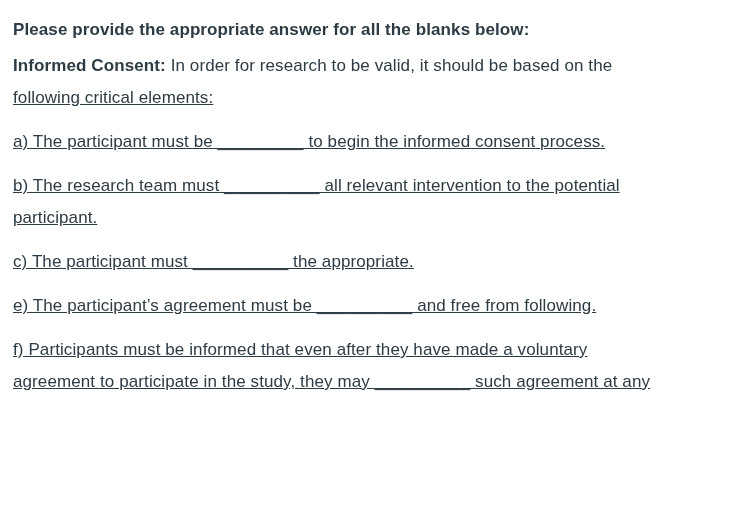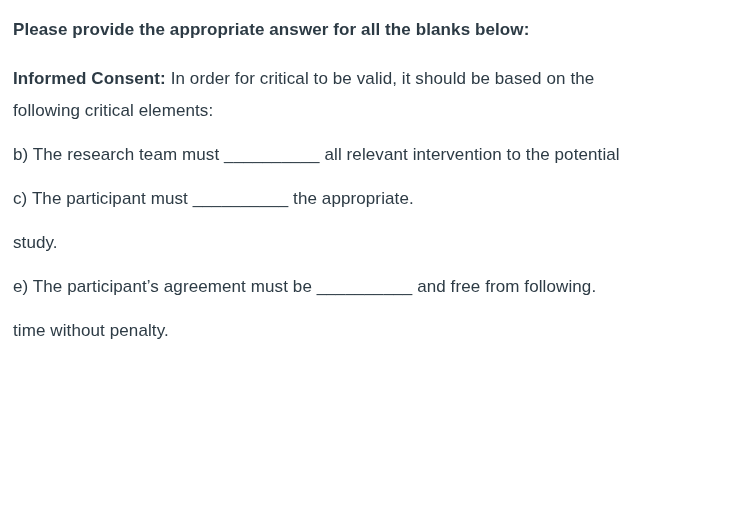--- a/index.html
+++ b/index.html
@@ -17,52 +17,57 @@
   .doc {
     padding: 14px 13px 0 13px;
     font-size: 17px;
     line-height: 32px;
     letter-spacing: 0.1px;
   }
   .para {
     margin: 0 0 12px 0;
   }
   .para.intro {
-    margin-bottom: 17px;
+    margin-bottom: 4px;
   }
   .bold {
     font-weight: 700;
   }
   .line {
     display: block;
+    text-decoration: underline;
   }
 </style>
 </head>
 <body>
 
 <div class="doc">
 
   <p class="para intro bold">Please provide the appropriate answer for all the blanks below:</p>
 
-  <p class="para"><span class="bold">Informed Consent:</span><span> In order for critical to be valid, it should be based on the</span><span class="line">following critical elements:</span></p>
+  <p class="para"><span class="bold">Informed Consent:</span><span> In order for research to be valid, it should be based on the</span><span class="line">following critical elements:</span></p>
 
+  <p class="para">
+      <span class="line">a) The participant must be _________ to begin the informed consent process.</span>
+    </p>
 
   <p class="para">
       <span class="line">b) The research team must __________ all relevant intervention to the potential</span>
+      <span class="line">participant.</span>
     </p>
 
   <p class="para">
       <span class="line">c) The participant must __________ the appropriate.</span>
     </p>
 
   <p class="para">
-      <span class="line">study.</span>
     </p>
 
   <p class="para">
       <span class="line">e) The participant’s agreement must be __________ and free from following.</span>
     </p>
 
   <p class="para">
-      <span class="line">time without penalty.</span>
+      <span class="line">f) Participants must be informed that even after they have made a voluntary</span>
+      <span class="line">agreement to participate in the study, they may __________ such agreement at any</span>
     </p>
 
 </div>
 
 </body></html>

